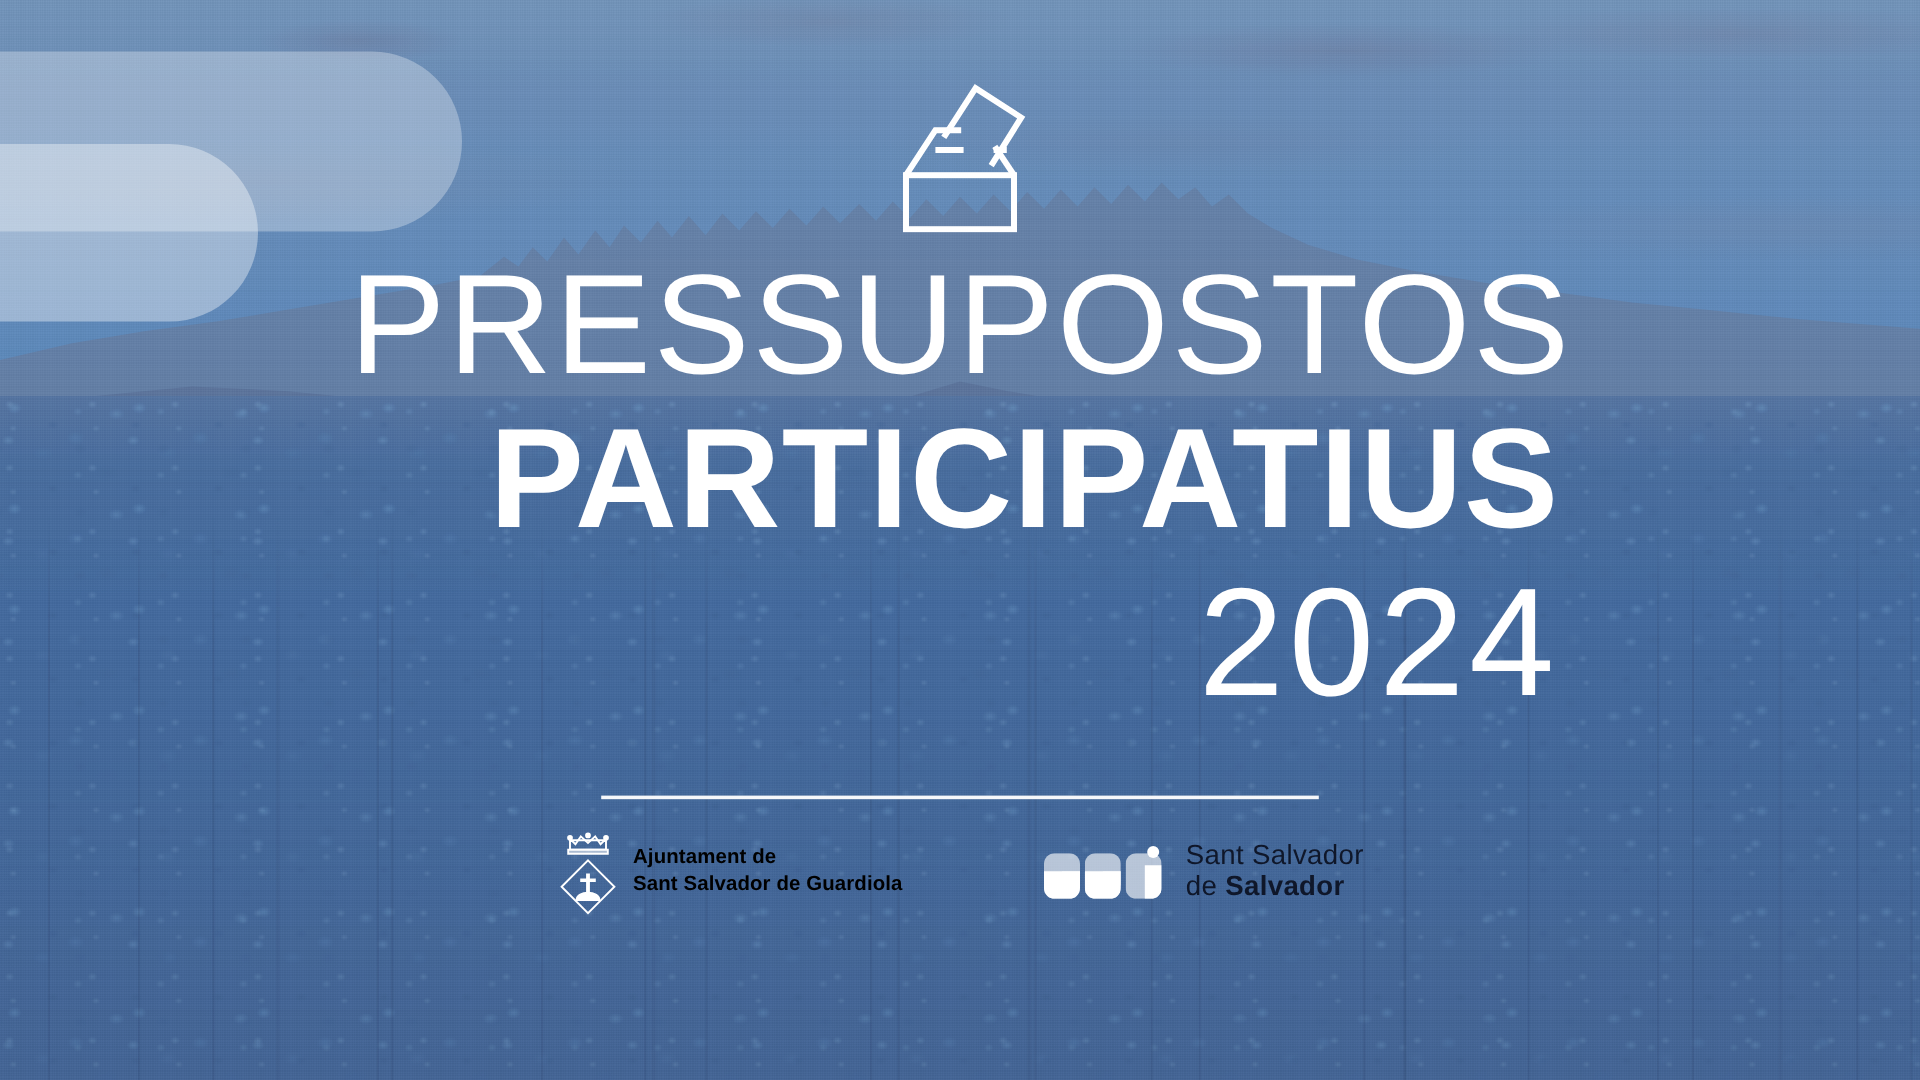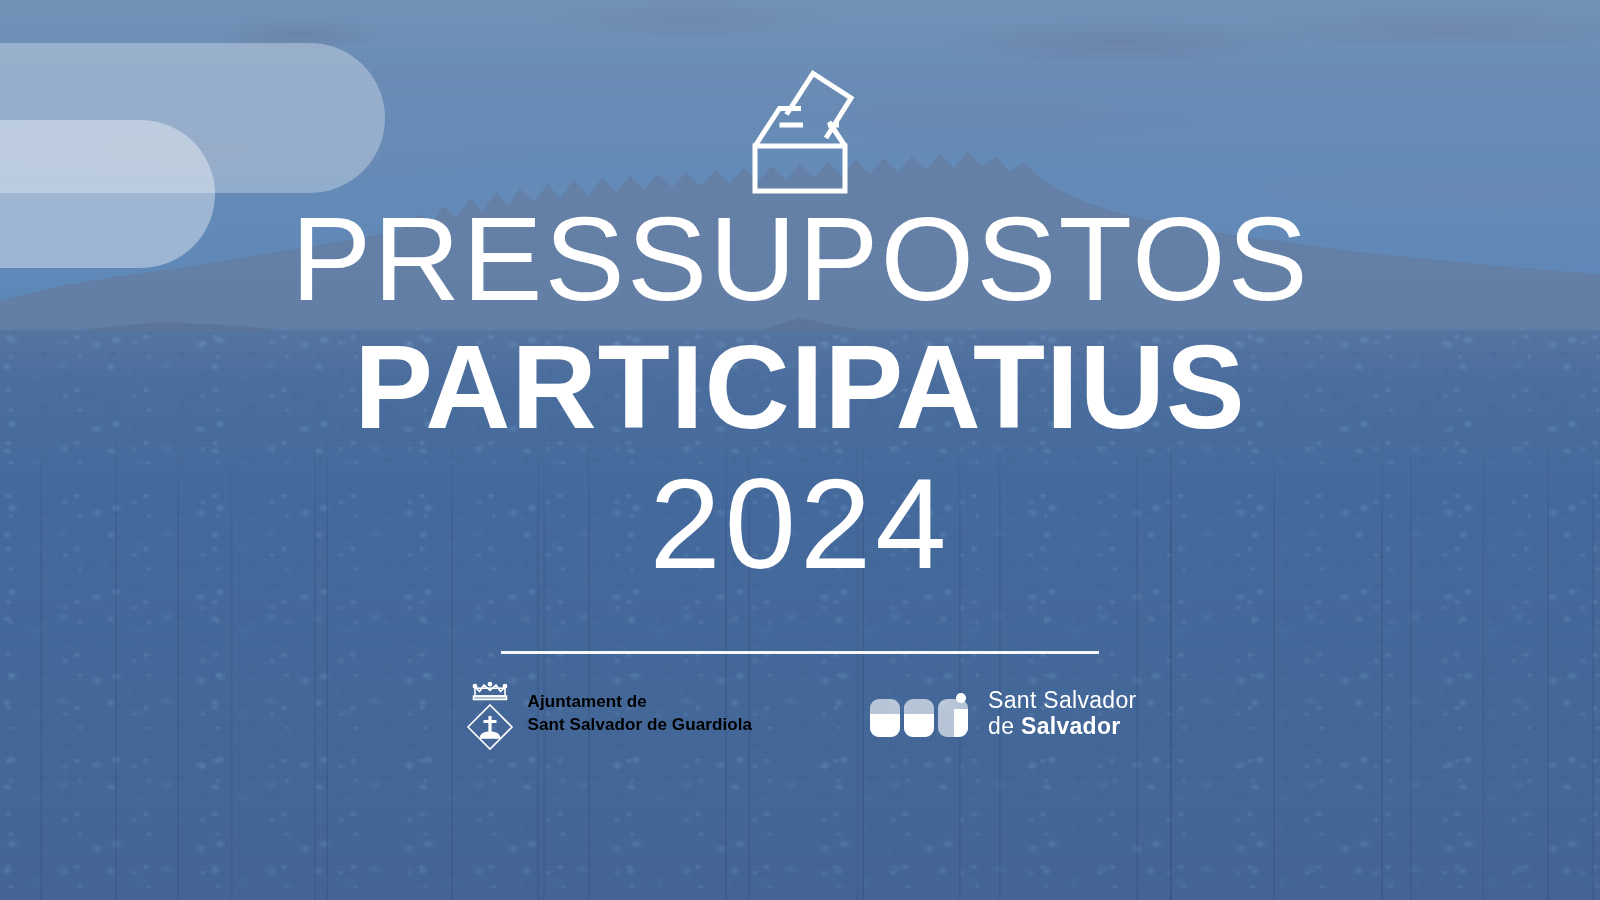--- a/index.html
+++ b/index.html
@@ -130,21 +130,21 @@
     left:-260px;top:120px;width:475px;height:148px;
     border-radius:0 74px 74px 0;
     opacity:.38;
   }
 
   
   .content{position:absolute;inset:0;display:flex;flex-direction:column;align-items:center;}
 
   .ballot{margin-top:62px;}
 
-  .titles{margin-top:6px;text-align:center;color:#fff;line-height:1;}
+  .titles{margin-top:18px;text-align:right;color:#fff;line-height:1;}
   .t-line1{
     font-family:"Liberation Sans", sans-serif;
     font-weight:300;
     font-size:118px;
     letter-spacing:2px;
     transform:scaleX(1.02);
   }
   .t-line2{
     font-family:"Liberation Sans", sans-serif;
     font-weight:700;
@@ -171,21 +171,21 @@
   }
   .logo-ajuntament{display:flex;align-items:center;gap:12px;}
   .crest{width:52px;height:76px;}
   .aj-text{
     color:#000000;font-weight:700;font-size:17px;line-height:1.33;
     letter-spacing:.1px;white-space:nowrap;
   }
 
   .logo-ssg{display:flex;align-items:center;gap:14px;}
   .ssg-mark{width:104px;height:46px;}
-  .ssg-text{color:#ffffff;line-height:1.12;white-space:nowrap;}
+  .ssg-text{color:#0f172a;line-height:1.12;white-space:nowrap;}
   .ssg-l1{font-size:23px;font-weight:300;letter-spacing:.3px;}
   .ssg-l2{font-size:23px;font-weight:300;letter-spacing:.3px;}
   .ssg-l2 b{font-weight:700;}
 </style>
 </head>
 <body>
 
 <div id="poster">
 
   <div class="bg-layer sky"></div>

